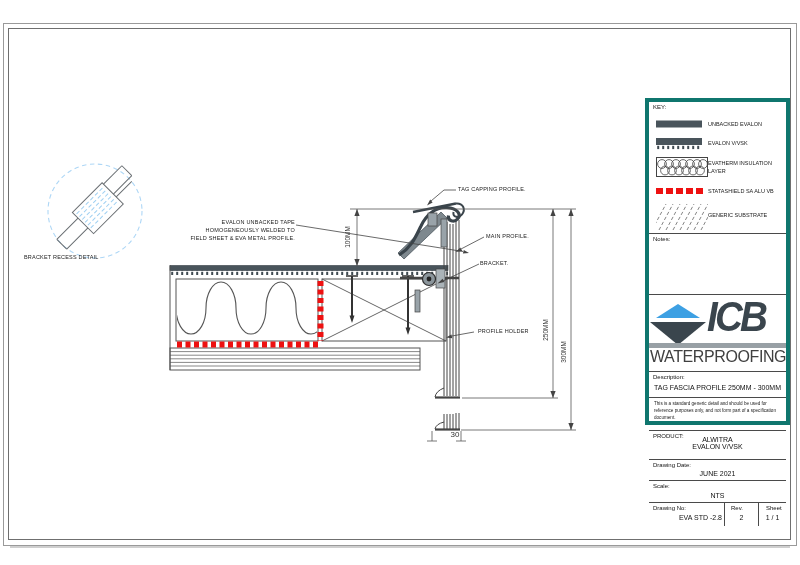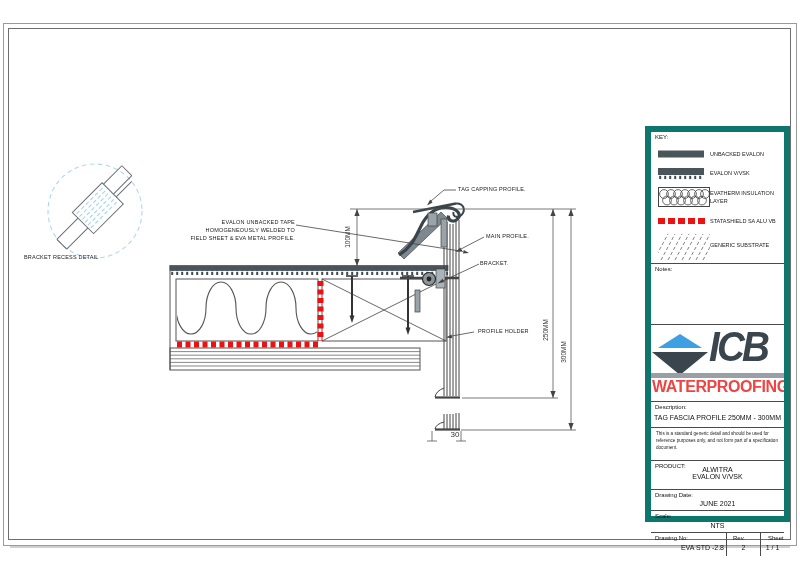--- a/index.html
+++ b/index.html
@@ -7,34 +7,34 @@
         font-family:"Liberation Sans",sans-serif;color:#222;}
   .abs{position:absolute;}
   .border-outer{left:3px;top:23px;width:792px;height:521px;border:1px solid #9a9a9a;}
   .border-inner{left:8px;top:28px;width:781px;height:510px;border:1px solid #6f6f6f;}
   .shadow-b{left:10px;top:546px;width:780px;height:2px;background:#cfcfcf;}
   
   .call{position:absolute;font-size:5.5px;letter-spacing:.2px;color:#222;white-space:nowrap;}
   .dimv{position:absolute;width:36px;height:12px;line-height:12px;text-align:center;
         font-size:6.5px;color:#333;transform:rotate(-90deg);}
   
-  #panel{position:absolute;left:645px;top:126px;width:145px;height:396px;
-         border:6px solid #0f766e;box-sizing:border-box;background:#fff;}
+  #panel{position:absolute;left:645px;top:98px;width:145px;height:327px;
+         border:4px solid #0f766e;box-sizing:border-box;background:#fff;}
   .sec{position:relative;border-bottom:1px solid #4a4a4a;box-sizing:border-box;overflow:hidden;}
   .sec:last-child{border-bottom:none;}
   .seclbl{position:absolute;left:4px;top:2px;font-size:6px;color:#111;}
   .secval{text-align:center;font-size:7px;color:#111;}
   .keylbl{position:absolute;font-size:5.5px;color:#222;}
   .kswatch{position:absolute;left:7px;}
   #logo-icb{position:absolute;left:58px;top:-1px;font-size:42px;line-height:46px;
             font-weight:800;font-style:italic;letter-spacing:-3px;color:#3a454d;
             transform:scaleX(.92);transform-origin:left;}
   #logo-bar{position:absolute;left:0;top:48px;width:100%;height:5px;background:#98a0a5;}
-  #logo-tag{position:absolute;left:1px;top:53px;width:100%;font-size:16px;font-weight:bold;
-            letter-spacing:-.4px;color:#ef4444;white-space:nowrap;overflow:hidden;}
+  #logo-tag{position:absolute;left:1px;top:53px;width:100%;font-size:16px;font-weight:normal;
+            letter-spacing:-.4px;color:#404040;white-space:nowrap;overflow:hidden;}
   .disc{padding:3px 5px;font-size:4.6px;line-height:1.5;color:#222;}
   .cellrow{display:flex;height:100%;}
   .cell{position:relative;box-sizing:border-box;height:100%;}
   .cell+.cell{border-left:1px solid #4a4a4a;}
 </style>
 </head>
 <body>
 
 <div id="page">
 

